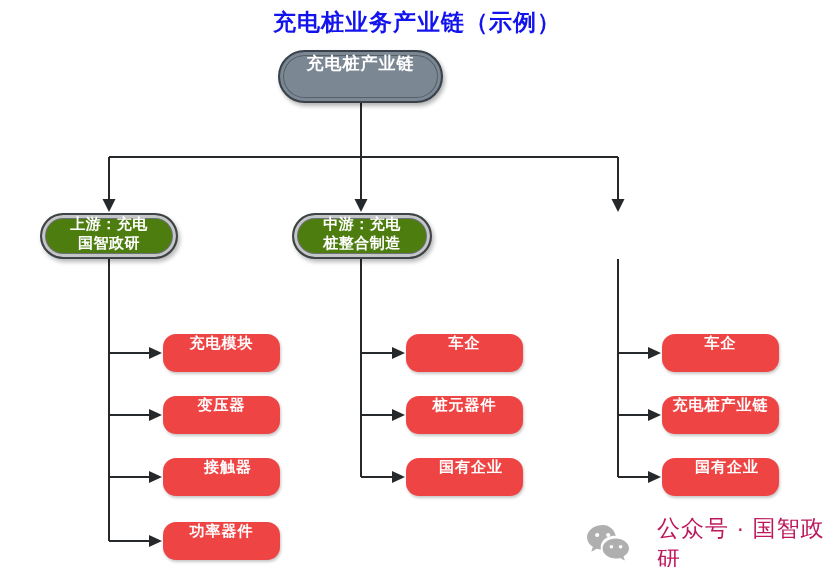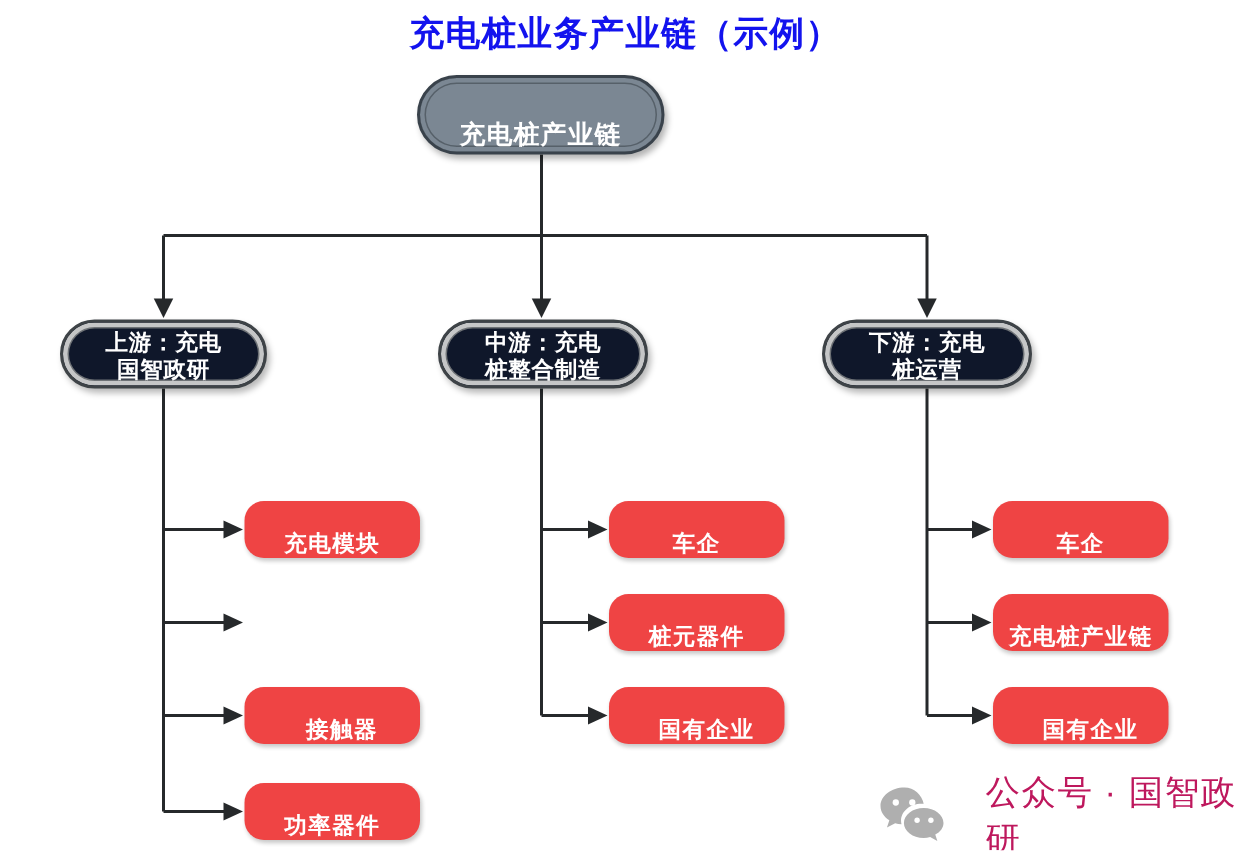--- a/index.html
+++ b/index.html
@@ -6,31 +6,31 @@
   .stage{
     position:relative;width:834px;height:567px;background:#ffffff;overflow:hidden;
     font-family:"Liberation Sans","DejaVu Sans",sans-serif;
   }
   .title{
     position:absolute;left:0;top:7px;width:100%;text-align:center;
     font-family:"Liberation Serif","DejaVu Serif",serif;
     font-weight:bold;font-size:23px;letter-spacing:1px;color:#1313EE;
   }
   svg.connectors{position:absolute;left:0;top:0;width:834px;height:567px;}
-  .node{position:absolute;display:flex;flex-direction:column;align-items:center;justify-content:flex-end;
+  .node{position:absolute;display:flex;flex-direction:column;align-items:center;justify-content:flex-start;
         box-sizing:border-box;color:#ffffff;text-align:center;}
   .root-node{
     left:278px;top:50px;width:165px;height:53px;border-radius:27px;
     background:#7B8793;border:2px solid #39424B;
     box-shadow:inset 0 0 0 3px #7B8793, inset 0 0 0 4px #566069, 2px 3px 4px rgba(0,0,0,0.30);
     font-family:"Liberation Serif","DejaVu Serif",serif;font-weight:bold;font-size:17px;letter-spacing:1px;
   }
   .tier-node{
     top:213px;height:46px;border-radius:23px;
-    background:#0f172a;border:2px solid #3E4347;
+    background:#4d7c0f;border:2px solid #3E4347;
     box-shadow:inset 0 0 0 3px #C5C6C7, inset 0 0 0 4px #6E7276, 2px 3px 4px rgba(0,0,0,0.28);
     font-family:"Liberation Serif","DejaVu Serif",serif;font-weight:bold;font-size:15px;line-height:1.25;letter-spacing:0.5px;
   }
   .tier-upstream{left:40px;width:138px;}
   .tier-midstream{left:292px;width:140px;}
   .tier-downstream{left:548px;width:140px;}
   .leaf-node{
     width:117px;height:38px;border-radius:13px;background:#ef4444;
     box-shadow:1px 2px 3px rgba(0,0,0,0.22);
     font-weight:bold;font-size:15px;letter-spacing:1px;
@@ -104,26 +104,23 @@
   </div>
 
   <div class="node tier-node tier-upstream">
     <span>上游：充电</span>
     <span>国智政研</span>
   </div>
   <div class="node tier-node tier-midstream">
     <span>中游：充电</span>
     <span>桩整合制造</span>
   </div>
-  <div class="node tier-node tier-downstream">
-    <span>下游：充电</span>
-    <span>桩运营</span>
-  </div>
 
   <div class="node leaf-node col-left row-0">充电模块</div>
+  <div class="node leaf-node col-left row-1">变压器</div>
   <div class="node leaf-node col-left row-2">接触器</div>
   <div class="node leaf-node col-left row-3">功率器件</div>
 
   <div class="node leaf-node col-mid row-0">车企</div>
   <div class="node leaf-node col-mid row-1">桩元器件</div>
   <div class="node leaf-node col-mid row-2">国有企业</div>
 
   <div class="node leaf-node col-right row-0">车企</div>
   <div class="node leaf-node col-right row-1">充电桩产业链</div>
   <div class="node leaf-node col-right row-2">国有企业</div>

